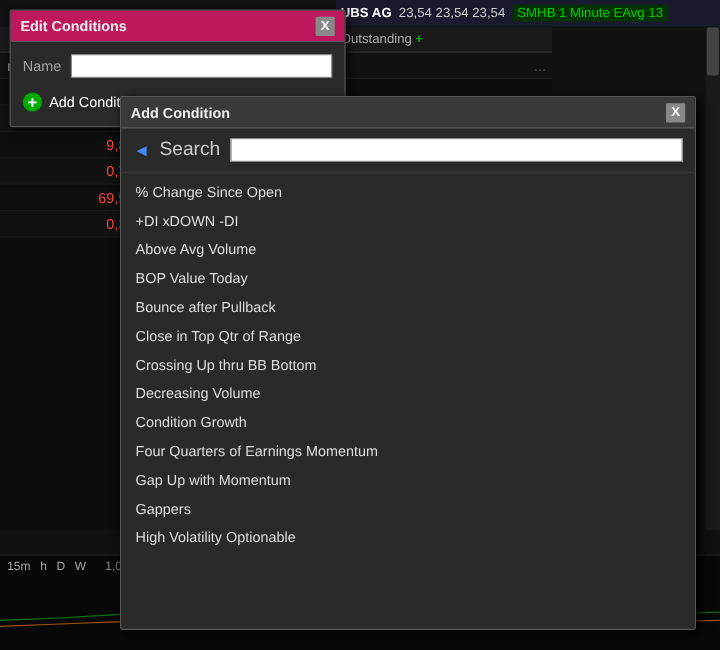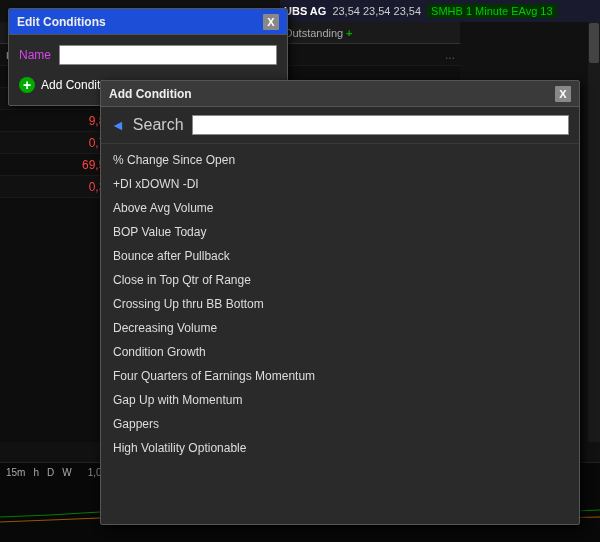--- a/index.html
+++ b/index.html
@@ -143,21 +143,21 @@
       background: #2a2a2a;
       border: 1px solid #555;
       border-radius: 2px;
       box-shadow: 2px 2px 8px rgba(0,0,0,0.8);
       z-index: 10;
     }
     .dialog-titlebar {
       display: flex;
       align-items: center;
       justify-content: space-between;
-      background: #1d4ed8;
+      background: #be185d;
       padding: 4px 8px;
       border-bottom: 1px solid #555;
       border-radius: 2px 2px 0 0;
       height: 26px;
     }
     .dialog-title {
       color: #eee;
       font-size: 12px;
       font-weight: bold;
     }
@@ -177,21 +177,21 @@
     .dialog-body {
       padding: 10px;
     }
     .name-row {
       display: flex;
       align-items: center;
       gap: 8px;
       margin-bottom: 10px;
     }
     .name-label {
-      color: #d946ef;
+      color: #a3a3a3;
       font-size: 12px;
       white-space: nowrap;
     }
     .name-input {
       flex: 1;
       height: 20px;
       background: #fff;
       border: 1px solid #888;
       border-radius: 1px;
       font-size: 11px;

